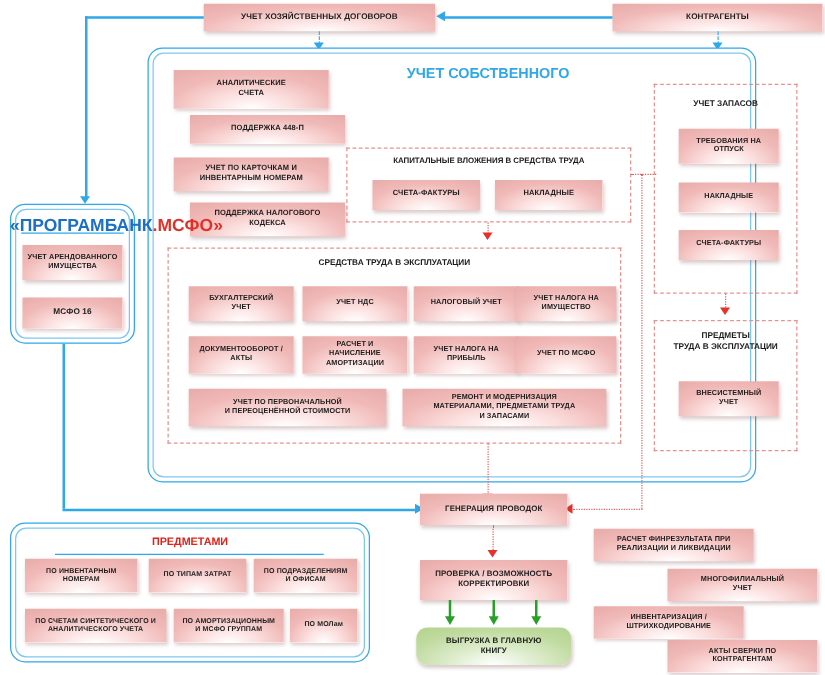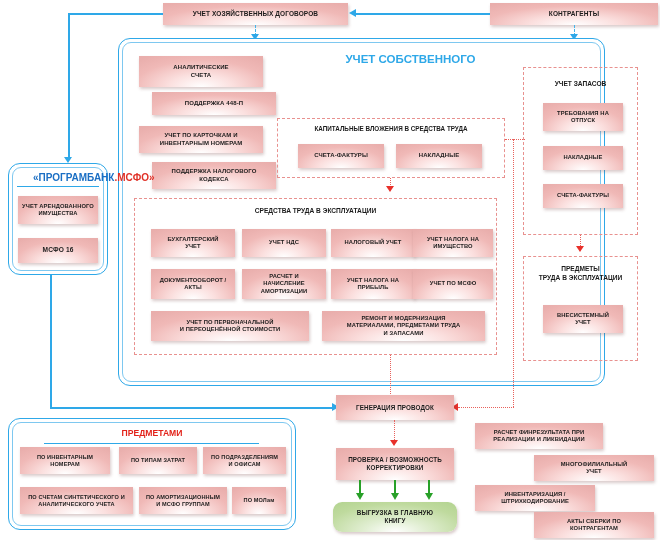--- a/index.html
+++ b/index.html
@@ -116,21 +116,21 @@
   <div class="arw arw-d-blue" style="left:64px;top:157px;"></div>
 
   <div class="dash-v" style="left:255px;top:25px;height:11px;"></div>
   <div class="arw arw-d-blue" style="left:251px;top:34px;"></div>
 
   <div class="dash-v" style="left:574px;top:25px;height:11px;"></div>
   <div class="arw arw-d-blue" style="left:570px;top:34px;"></div>
 
   <div class="bluebox" style="left:118px;top:38px;width:487px;height:348px;"></div>
 
-  <div class="main-title" style="left:298px;top:52px;width:225px;font-size:11.5px;">
+  <div class="main-title" style="left:278px;top:52px;width:225px;font-size:11.5px;">
     <div>УЧЕТ СОБСТВЕННОГО</div>
   </div>
 
   <div class="node" style="left:139px;top:56px;width:124px;height:31px;font-size:6px;white-space:pre-line;">
     <span>АНАЛИТИЧЕСКИЕ
 СЧЕТА</span>
   </div>
   <div class="node" style="left:152px;top:92px;width:124px;height:23px;font-size:6px;white-space:pre-line;">
     <span>ПОДДЕРЖКА 448-П</span>
   </div>
@@ -217,21 +217,21 @@
   <div class="node" style="left:543px;top:305px;width:80px;height:28px;font-size:5.8px;white-space:pre-line;">
     <span>ВНЕСИСТЕМНЫЙ
 УЧЕТ</span></div>
 
   <div class="dot-v" style="left:513px;top:139px;height:268px;"></div>
   <div class="dash-h" style="left:458px;top:407px;width:56px;"></div>
   <div class="arw arw-l-red" style="left:452px;top:403px;"></div>
   <div class="dash-h" style="left:505px;top:139px;width:20px;"></div>
 
   <div class="bluebox" style="left:8px;top:163px;width:100px;height:112px;"></div>
-  <div class="pb-title" style="left:8px;top:172px;width:120px;font-size:10px;padding-left:25px;">
+  <div class="pb-title" style="left:8px;top:172px;width:120px;font-size:14px;">
     <span>«ПРОГРАМБАНК</span><span class="red">.МСФО»</span>
   </div>
   <div class="pb-rule" style="left:17px;top:186px;width:82px;"></div>
   <div class="node" style="left:18px;top:196px;width:80px;height:28px;font-size:5.8px;white-space:pre-line;">
     <span>УЧЕТ АРЕНДОВАННОГО
 ИМУЩЕСТВА</span></div>
   <div class="node" style="left:18px;top:238px;width:80px;height:25px;font-size:6.6px;white-space:pre-line;">
     <span>МСФО 16</span></div>
 
   <div class="ln ln-v" style="left:50px;top:275px;height:132px;"></div>

